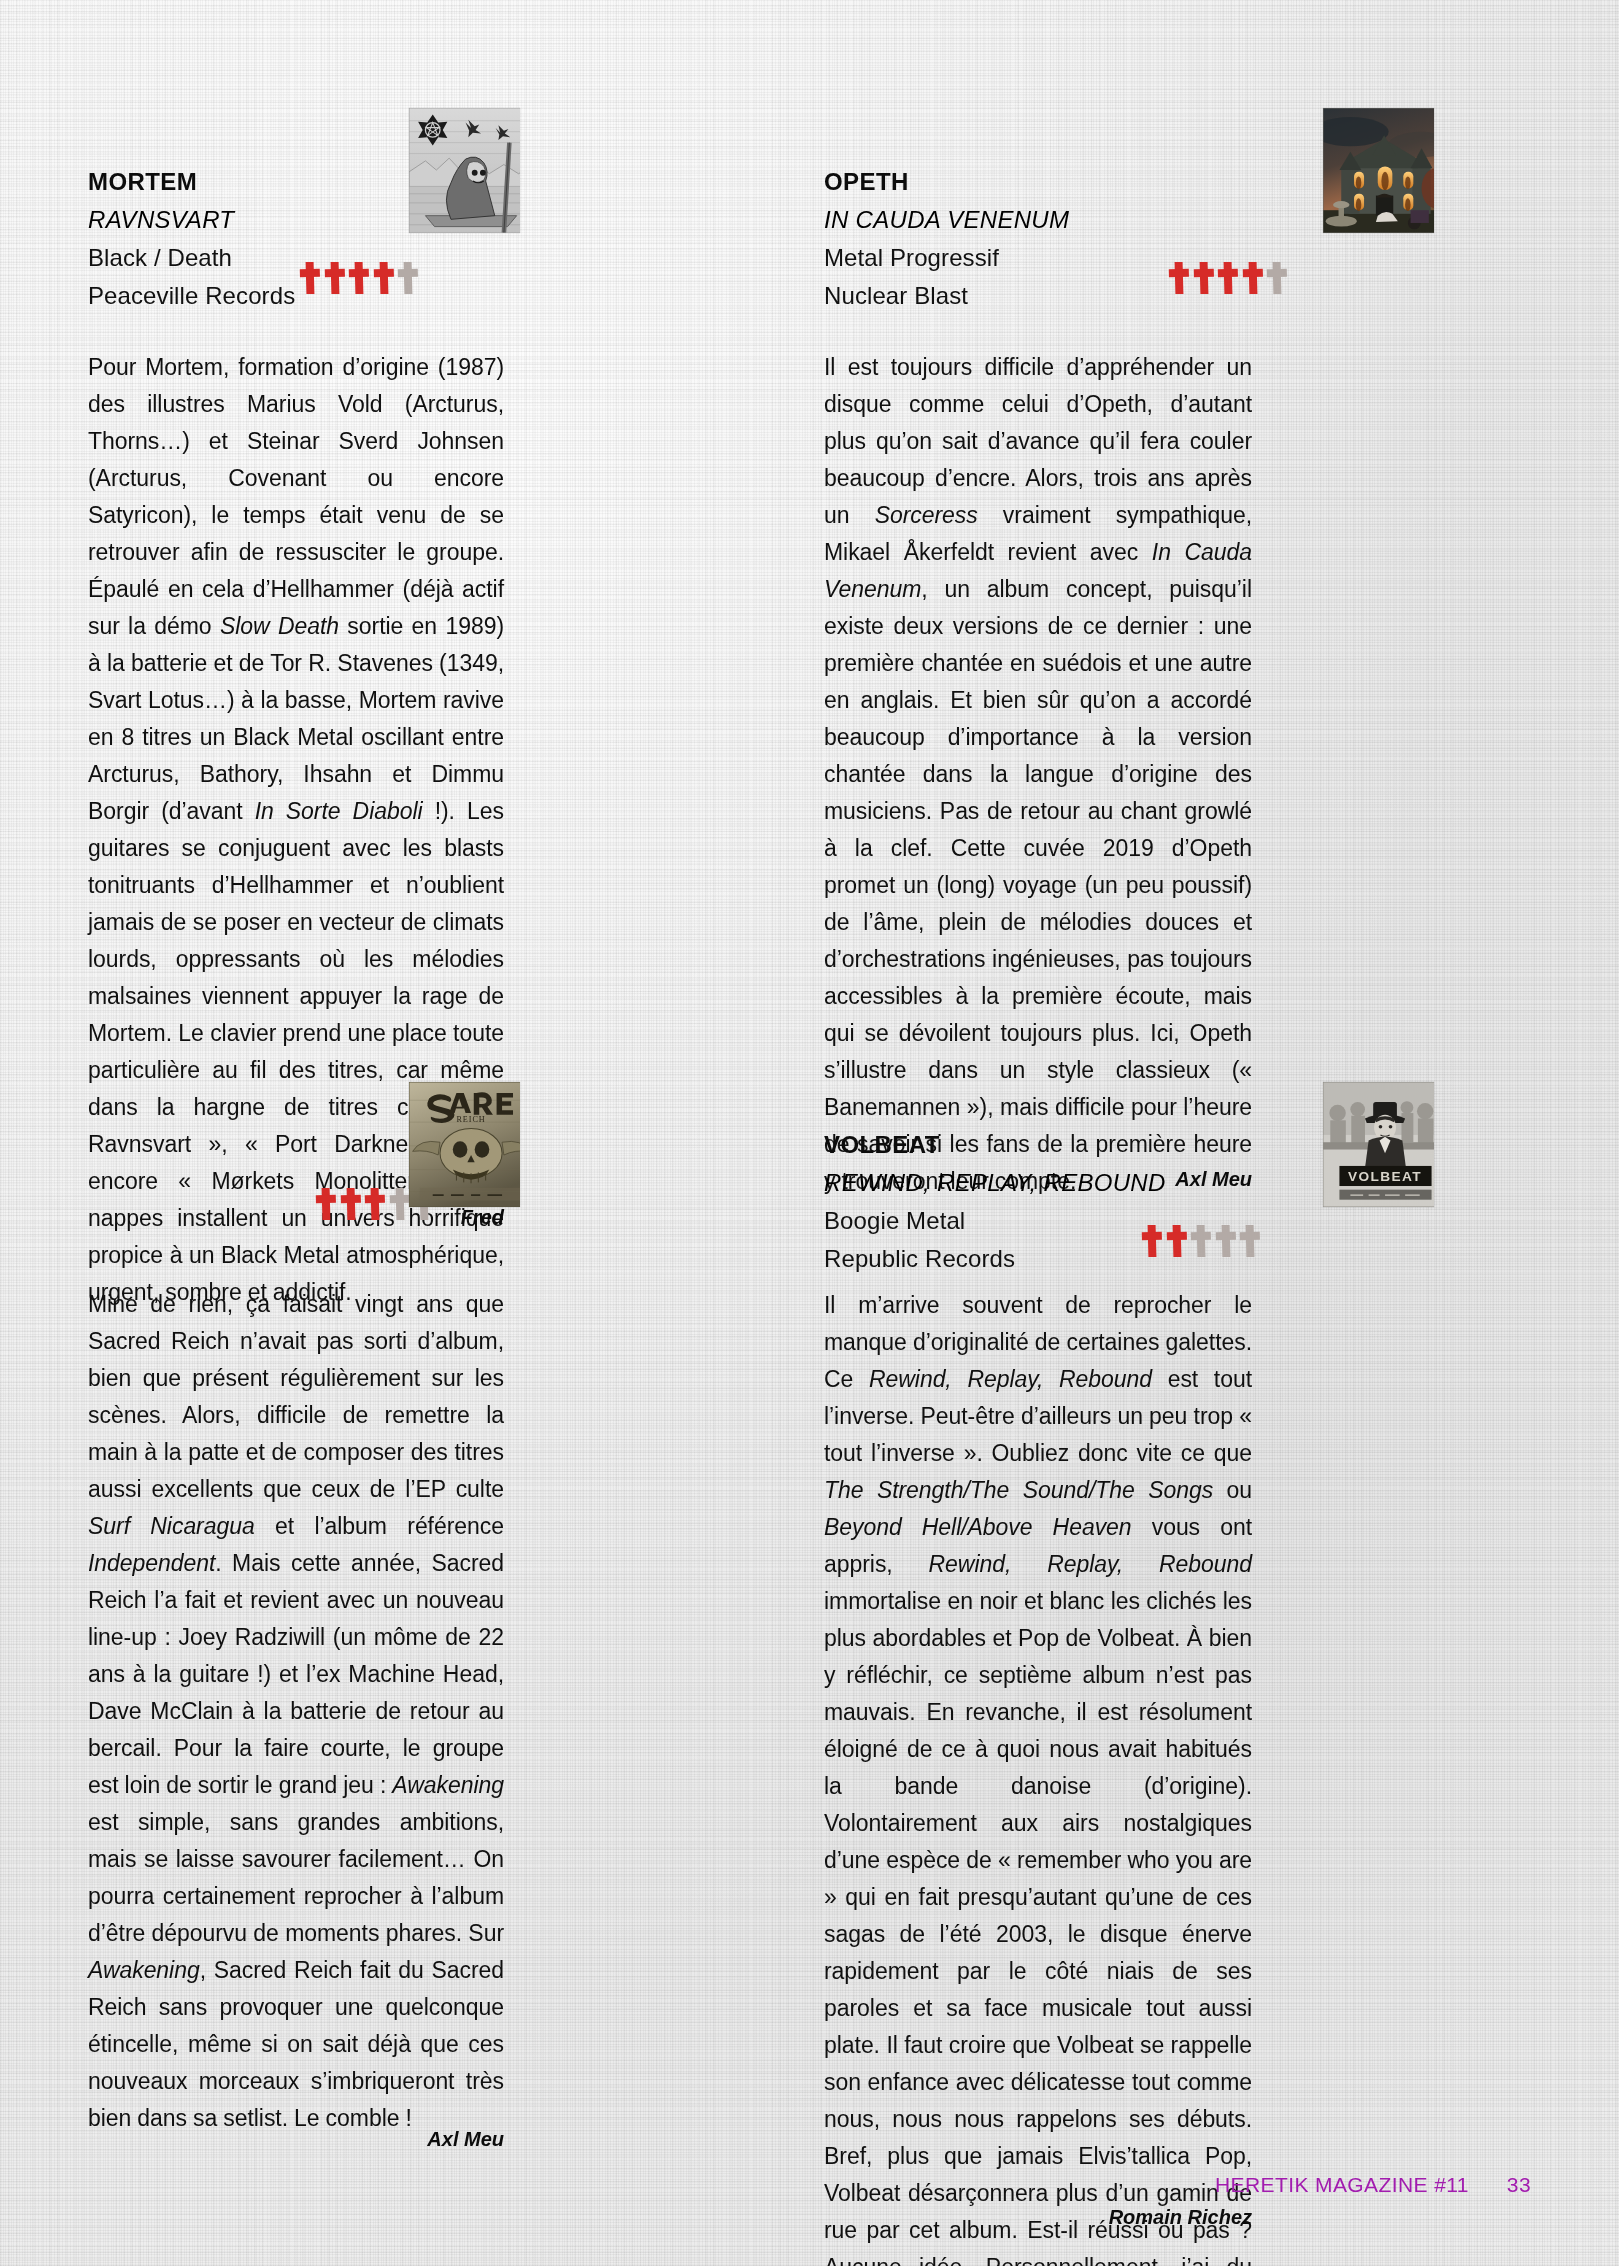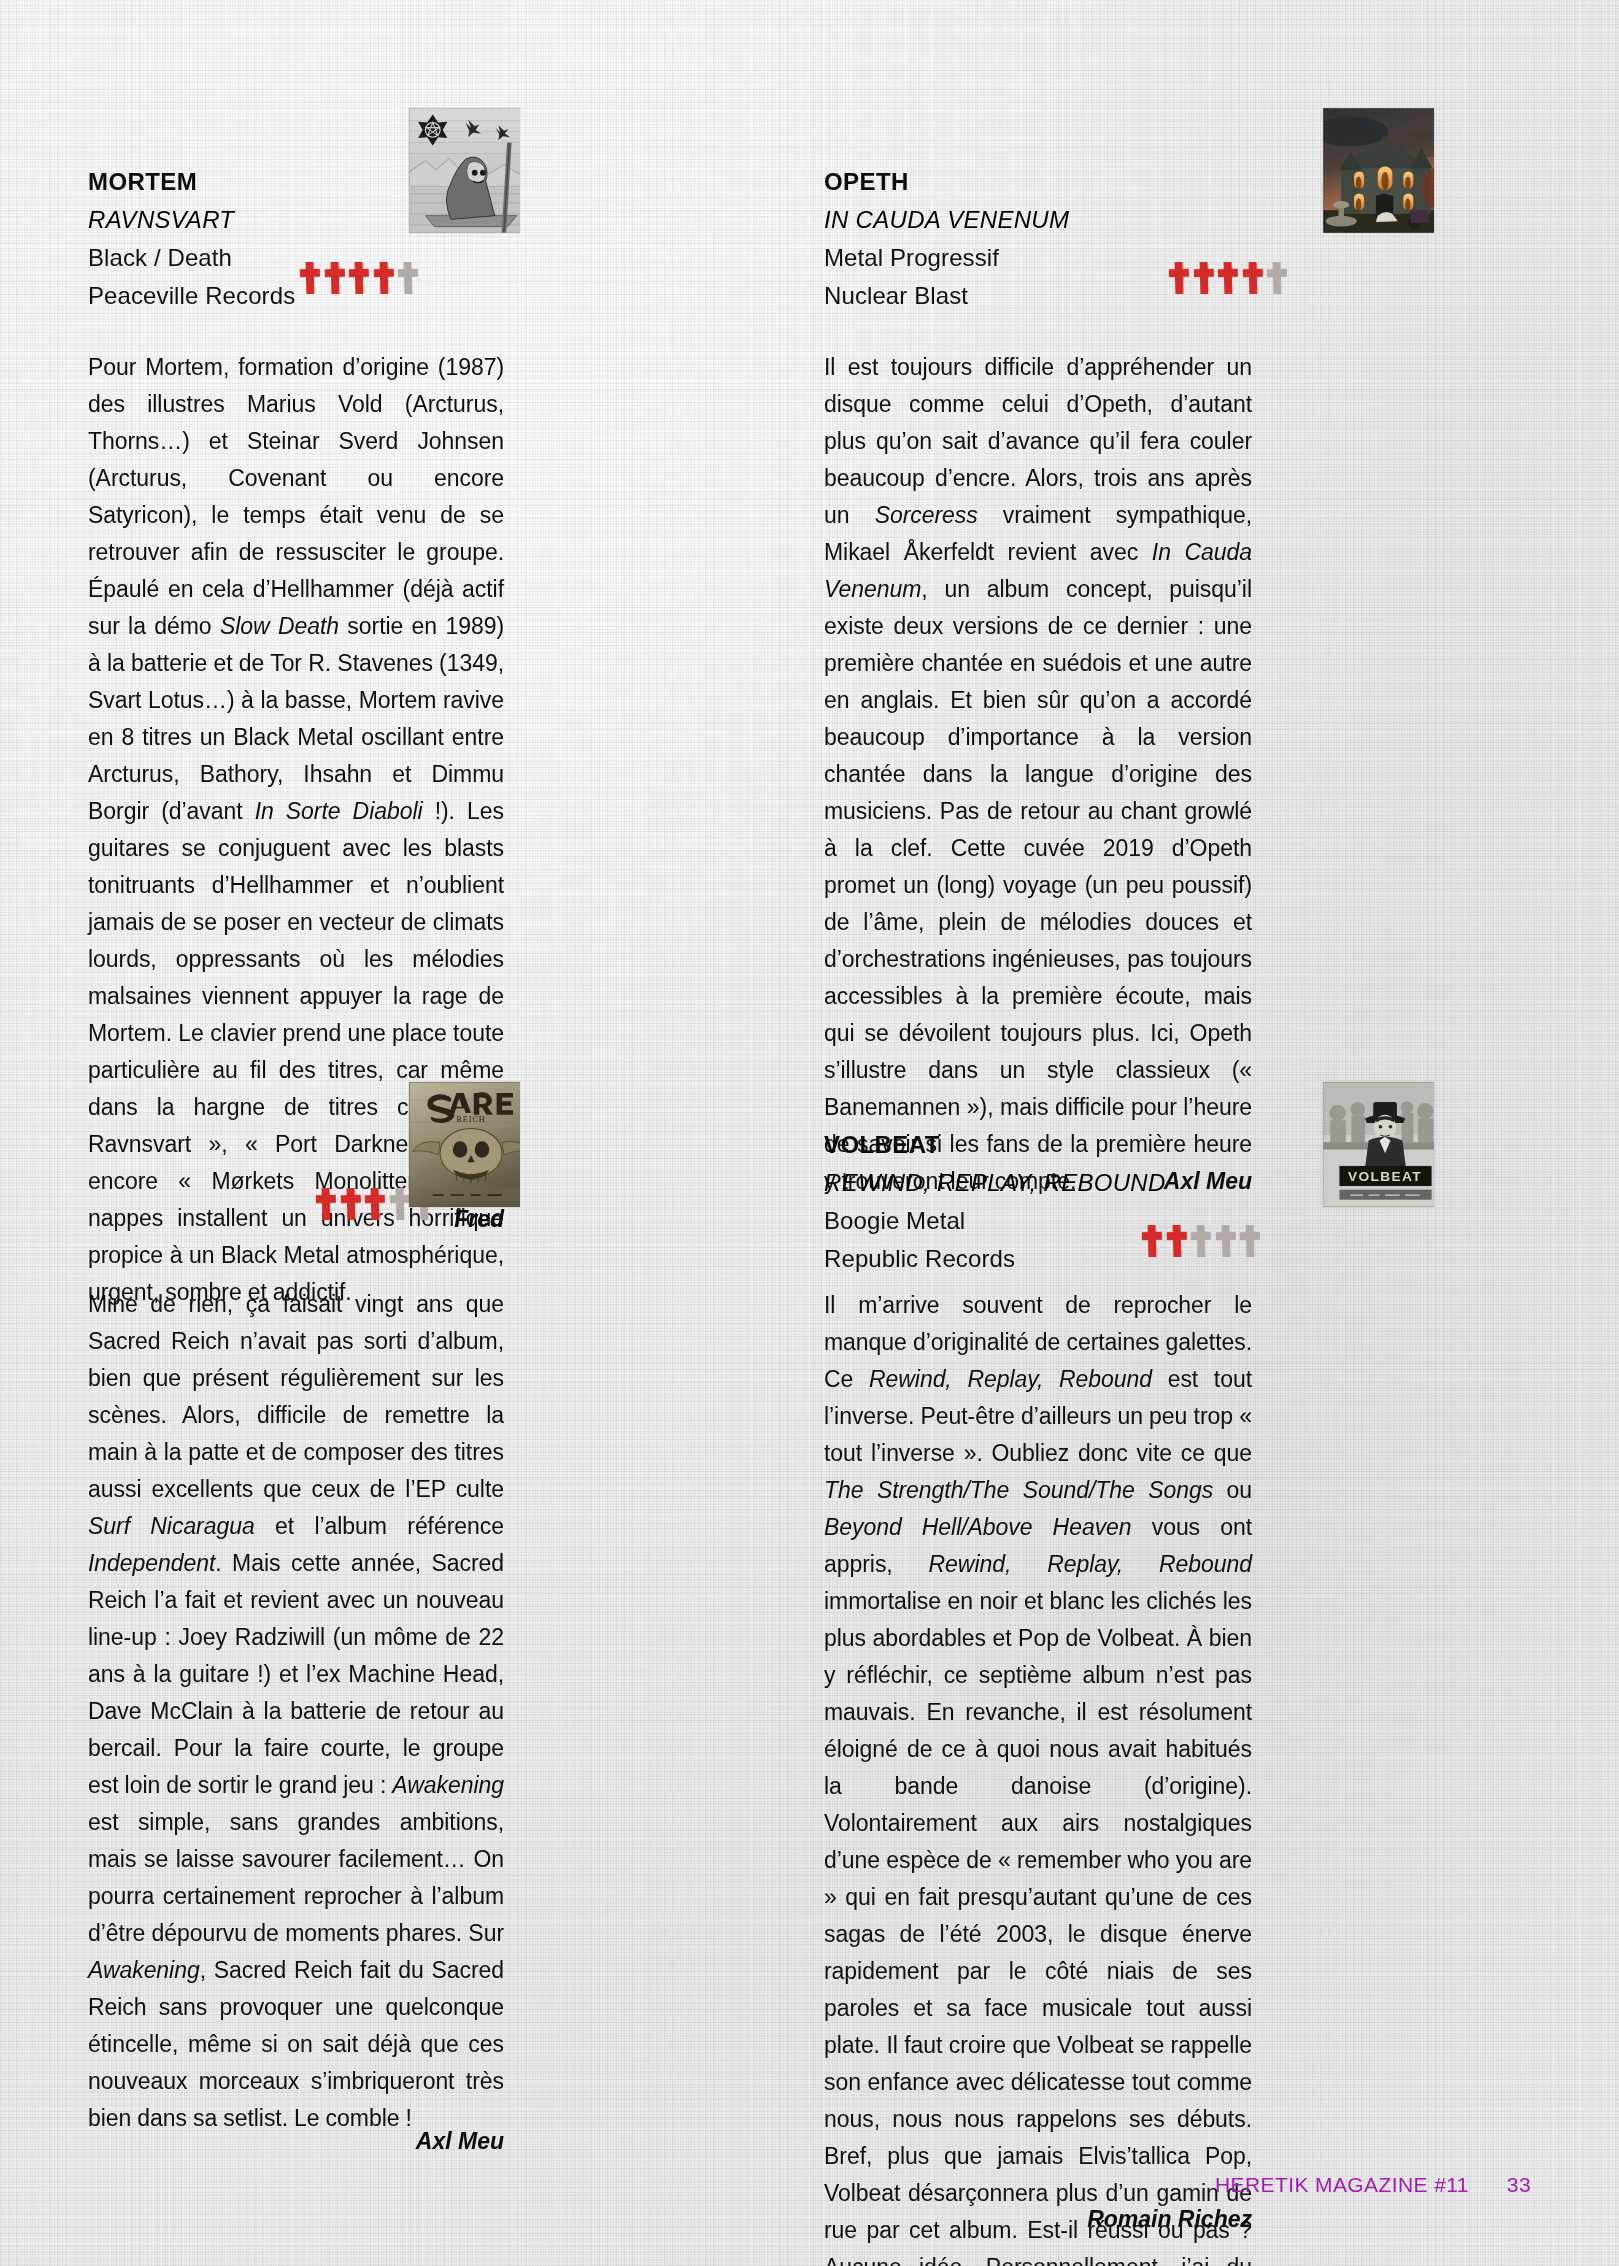--- a/index.html
+++ b/index.html
@@ -61,21 +61,21 @@
     text-align:justify;
     text-justify:inter-word;
     hyphens:manual;
     letter-spacing:-0.05px;
     word-spacing:-0.3px;
   }
   .body-col i{font-style:italic;}
   .body-col b{font-weight:normal;}
   .sig{
     position:absolute;text-align:right;
-    font-size:23px;font-weight:bold;font-style:italic;color:#0c0c0c;
+    font-size:20px;font-weight:bold;font-style:italic;color:#0c0c0c;
   }
 
   .footer{
     position:absolute;right:88px;bottom:69px;
     font-size:21px;color:#a21caf;letter-spacing:0.4px;
     display:flex;gap:38px;align-items:baseline;
   }
   .footer .pg{font-size:21px;}
 </style>
 </head>

